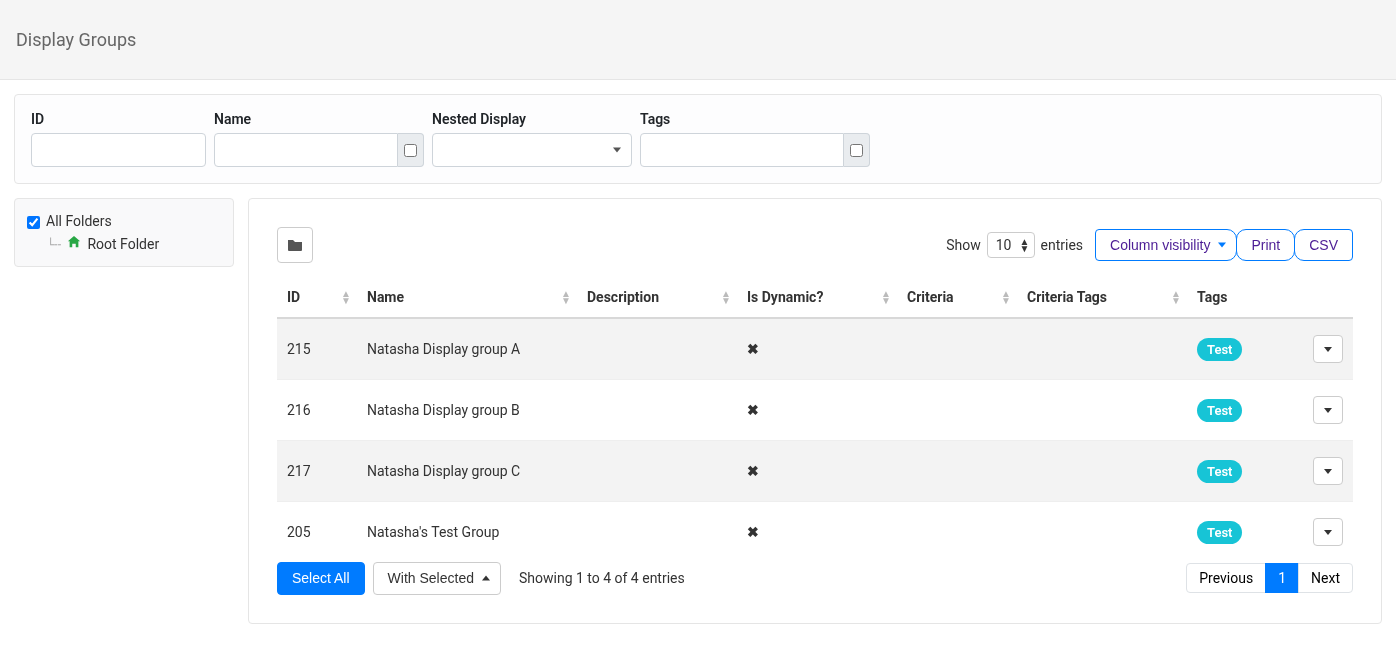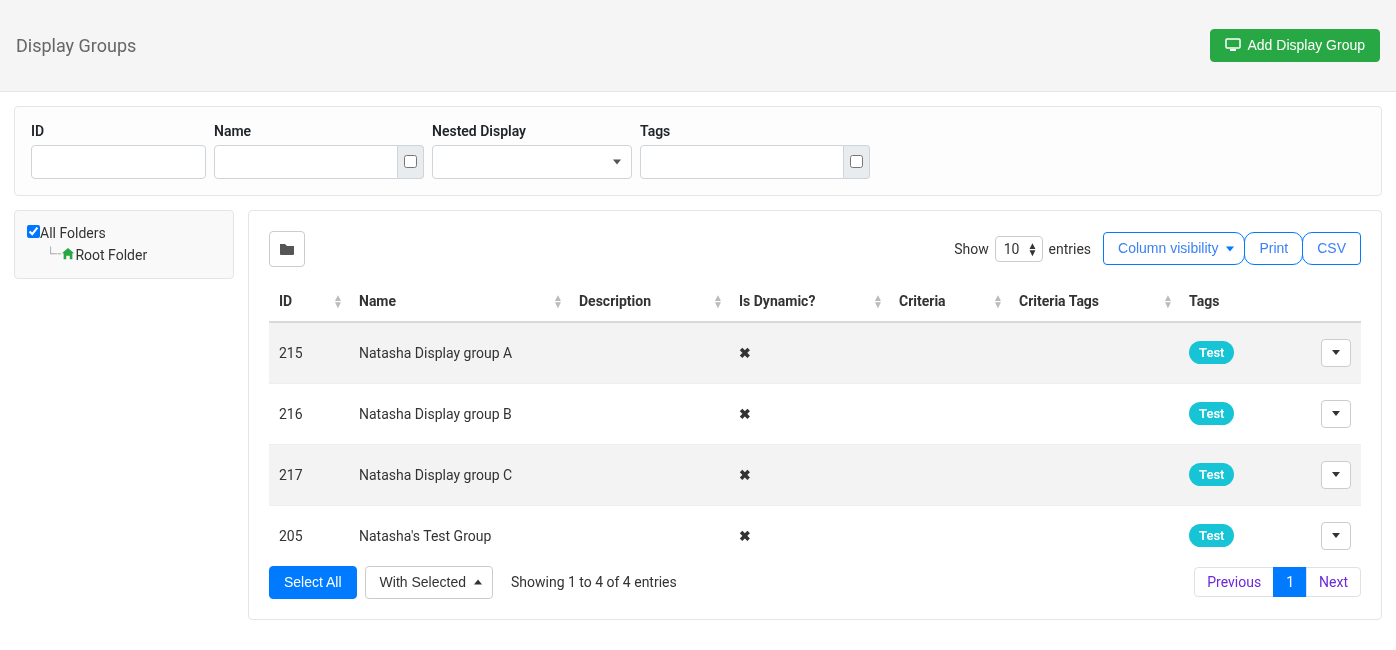--- a/index.html
+++ b/index.html
@@ -3,46 +3,46 @@
 <meta charset="utf-8">
 <style>
 * { box-sizing: border-box; margin: 0; padding: 0; }
 body { font-family: -apple-system, BlinkMacSystemFont, "Segoe UI", Roboto, Arial, sans-serif; font-size: 14px; color: #333; background: #fff; width: 1396px; }
 .page-header { background: #f5f5f5; border-bottom: 1px solid #e5e5e5; padding: 29px 16px; display: flex; justify-content: space-between; align-items: center; }
 .page-title { font-size: 18px; color: #666; font-weight: 400; }
 .btn { display: inline-flex; align-items: center; padding: 7px 14px; border-radius: 4px; border: 1px solid transparent; cursor: pointer; font-size: 14px; line-height: 1.2; background: #fff; }
 .btn-success { background: #28a745; color: #fff; border-color: #28a745; }
 .btn-success svg { margin-right: 6px; }
 .btn-primary { background: #007bff; color: #fff; border-color: #007bff; }
-.btn-outline { background: #fff; color: #3b82f6; border: 1px solid #007bff; }
+.btn-outline { background: #fff; color: #4c1d95; border: 1px solid #007bff; }
 .btn-outline-dark { background: #fff; color: #333; border: 1px solid #ccc; }
 .btn-group .btn { border-radius: 10px; margin-left: -1px; }
 .btn-group .btn:first-child { border-top-left-radius: 4px; border-bottom-left-radius: 4px; margin-left: 0; }
 .btn-group .btn:last-child { border-top-right-radius: 4px; border-bottom-right-radius: 4px; }
 .btn-group { display: inline-flex; }
 
 .filter-card { margin: 14px; padding: 16px; border: 1px solid #e5e5e5; border-radius: 4px; background: #fdfdfe; }
 .filter-row { display: flex; gap: 8px; }
 .filter-group { display: flex; flex-direction: column; }
 .filter-label { font-weight: 600; font-size: 14px; margin-bottom: 6px; color: #212529; }
 .input-line { display: flex; }
 .form-control { border: 1px solid #ced4da; border-radius: 4px; padding: 6px 10px; height: 34px; font-size: 14px; width: 100%; }
 .check-addon { border: 1px solid #ced4da; border-left: none; background: #e9ecef; display: flex; align-items: center; justify-content: center; width: 30px; border-radius: 0 4px 4px 0; }
 .input-with-addon .form-control { border-radius: 4px 0 0 4px; }
 .select-box { position: relative; border: 1px solid #ced4da; border-radius: 4px; height: 34px; background: #fff; display: flex; align-items: center; padding: 0 32px 0 10px; cursor: pointer; }
 .select-box .caret { position: absolute; right: 10px; top: 50%; transform: translateY(-50%); width: 0; height: 0; border-left: 4px solid transparent; border-right: 4px solid transparent; border-top: 5px solid #555; }
 
 .body-row { display: flex; margin: 14px; gap: 14px; align-items: flex-start; }
 .sidebar { width: 220px; border: 1px solid #e5e5e5; border-radius: 4px; background: #f9f9fa; padding: 14px 12px; }
-.tree-root, .tree-child { display: flex; align-items: flex-start; font-size: 14px; color: #333; }
+.tree-root, .tree-child { display: flex; align-items: flex-end; gap: 6px; font-size: 14px; color: #333; }
 .tree-child { padding-left: 20px; margin-top: 6px; }
 .tree-connector { color: #aaa; font-family: monospace; font-size: 12px; }
 .home-icon { color: #28a745; }
 
-.main-panel { flex: 1; border: 1px solid #e5e5e5; border-radius: 4px; padding: 20px; }
+.main-panel { flex: 1; border: 1px solid #e5e5e5; border-radius: 4px; padding: 28px; }
 .panel-top { display: flex; justify-content: space-between; align-items: center; margin-bottom: 14px; }
 .folder-btn { width: 36px; height: 36px; border: 1px solid #ccc; border-radius: 4px; background: #fff; display: inline-flex; align-items: center; justify-content: center; cursor: pointer; color: #555; }
 .right-tools { display: flex; align-items: center; gap: 12px; }
 .entries-ctrl { display: flex; align-items: center; gap: 6px; color: #333; }
 .entries-select { border: 1px solid #ccc; border-radius: 4px; padding: 4px 22px 4px 8px; position: relative; background: #fff; }
 .entries-select .spin { position: absolute; right: 4px; top: 50%; transform: translateY(-50%); font-size: 10px; line-height: 7px; color: #333; }
 .colvis { position: relative; padding-right: 26px; }
 .colvis .caret-down { position: absolute; right: 10px; top: 50%; transform: translateY(-50%); width: 0; height: 0; border-left: 4px solid transparent; border-right: 4px solid transparent; border-top: 5px solid #007bff; }
 
 table.data { width: 100%; border-collapse: collapse; }
@@ -58,34 +58,27 @@
 .panel-bottom { display: flex; justify-content: space-between; align-items: center; }
 .bottom-left { display: flex; align-items: center; gap: 8px; }
 .showing-text { color: #333; margin-left: 10px; }
 .with-selected { position: relative; padding-right: 26px; }
 .with-selected .caret-up { position: absolute; right: 10px; top: 50%; transform: translateY(-50%); width: 0; height: 0; border-left: 4px solid transparent; border-right: 4px solid transparent; border-bottom: 5px solid #333; }
 .pagination { display: flex; }
 .page-btn { border: 1px solid #dee2e6; padding: 6px 12px; color: #6c757d; background: #fff; cursor: pointer; margin-left: -1px; }
 .page-btn:first-child { border-radius: 4px 0 0 4px; margin-left: 0; }
 .page-btn:last-child { border-radius: 0 4px 4px 0; }
 .page-btn.active { background: #007bff; color: #fff; border-color: #007bff; }
-.page-btn.disabled { color: #6d28d9; }
+.page-btn.disabled { color: #000000; }
 </style>
 </head>
 <body>
 
 <div class="page-header">
   <div class="page-title">Display Groups</div>
-  <button class="btn btn-success">
-    <svg width="16" height="14" viewBox="0 0 16 14" fill="currentColor">
-        <rect x="1" y="1" width="14" height="9" rx="1" fill="none" stroke="currentColor" stroke-width="1.5"></rect>
-        <rect x="5" y="11" width="6" height="2" fill="currentColor"></rect>
-      </svg>
-    <span>Add Display Group</span>
-  </button>
 </div>
 
 <div class="filter-card">
   <div class="filter-row">
     <div class="filter-group" style="width:175px">
       <div class="filter-label">ID</div>
       <input class="form-control" style="">
     </div>
     <div class="filter-group" style="width:210px">
       <div class="filter-label">Name</div>

